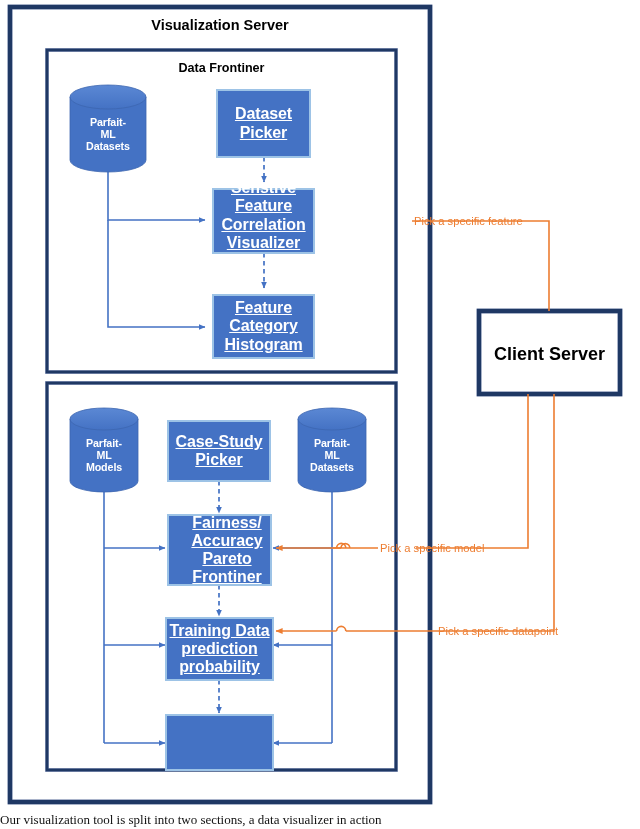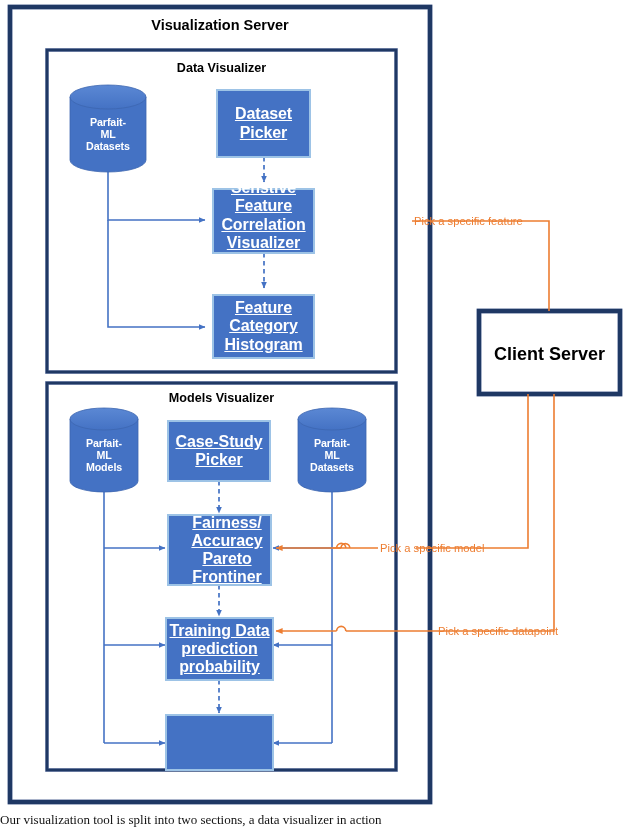--- a/index.html
+++ b/index.html
@@ -208,22 +208,21 @@
     <g>
       <rect x="166" y="618" width="107" height="62" fill="#4472C4" stroke="#9DC3E6" stroke-width="2"></rect>
     </g>
 
     <g>
       <rect x="166" y="715" width="107" height="55" fill="#4472C4" stroke="#9DC3E6" stroke-width="2"></rect>
     </g>
   </svg>
 
   <div class="container-title title-outer" style="left:10px; top:17px; width:420px;">Visualization Server</div>
-  <div class="container-title title-inner" style="left:47px; top:61px; width:349px;">Data Visualizer</div>
-  <div class="container-title title-inner" style="left:47px; top:391px; width:349px;">Models Visualizer</div>
+  <div class="container-title title-inner" style="left:47px; top:61px; width:349px;">Data Frontiner</div>
   <div class="container-title title-client" style="left:479px; top:344px; width:141px;">Client Server</div>
 
   <div class="node-label db-label" style="left:70px; top:97px; width:76px; height:74px;">
       <div>Parfait-<br>ML<br>Datasets</div>
     </div>
   <div class="node-label proc-label" style="left:217px; top:90px; width:93px; height:67px;">
       <div>Dataset<br>Picker</div>
     </div>
   <div class="node-label proc-label" style="left:213px; top:189px; width:101px; height:53px;">
       <div>Senstive<br>Feature<br>Correlation<br>Visualizer</div>

